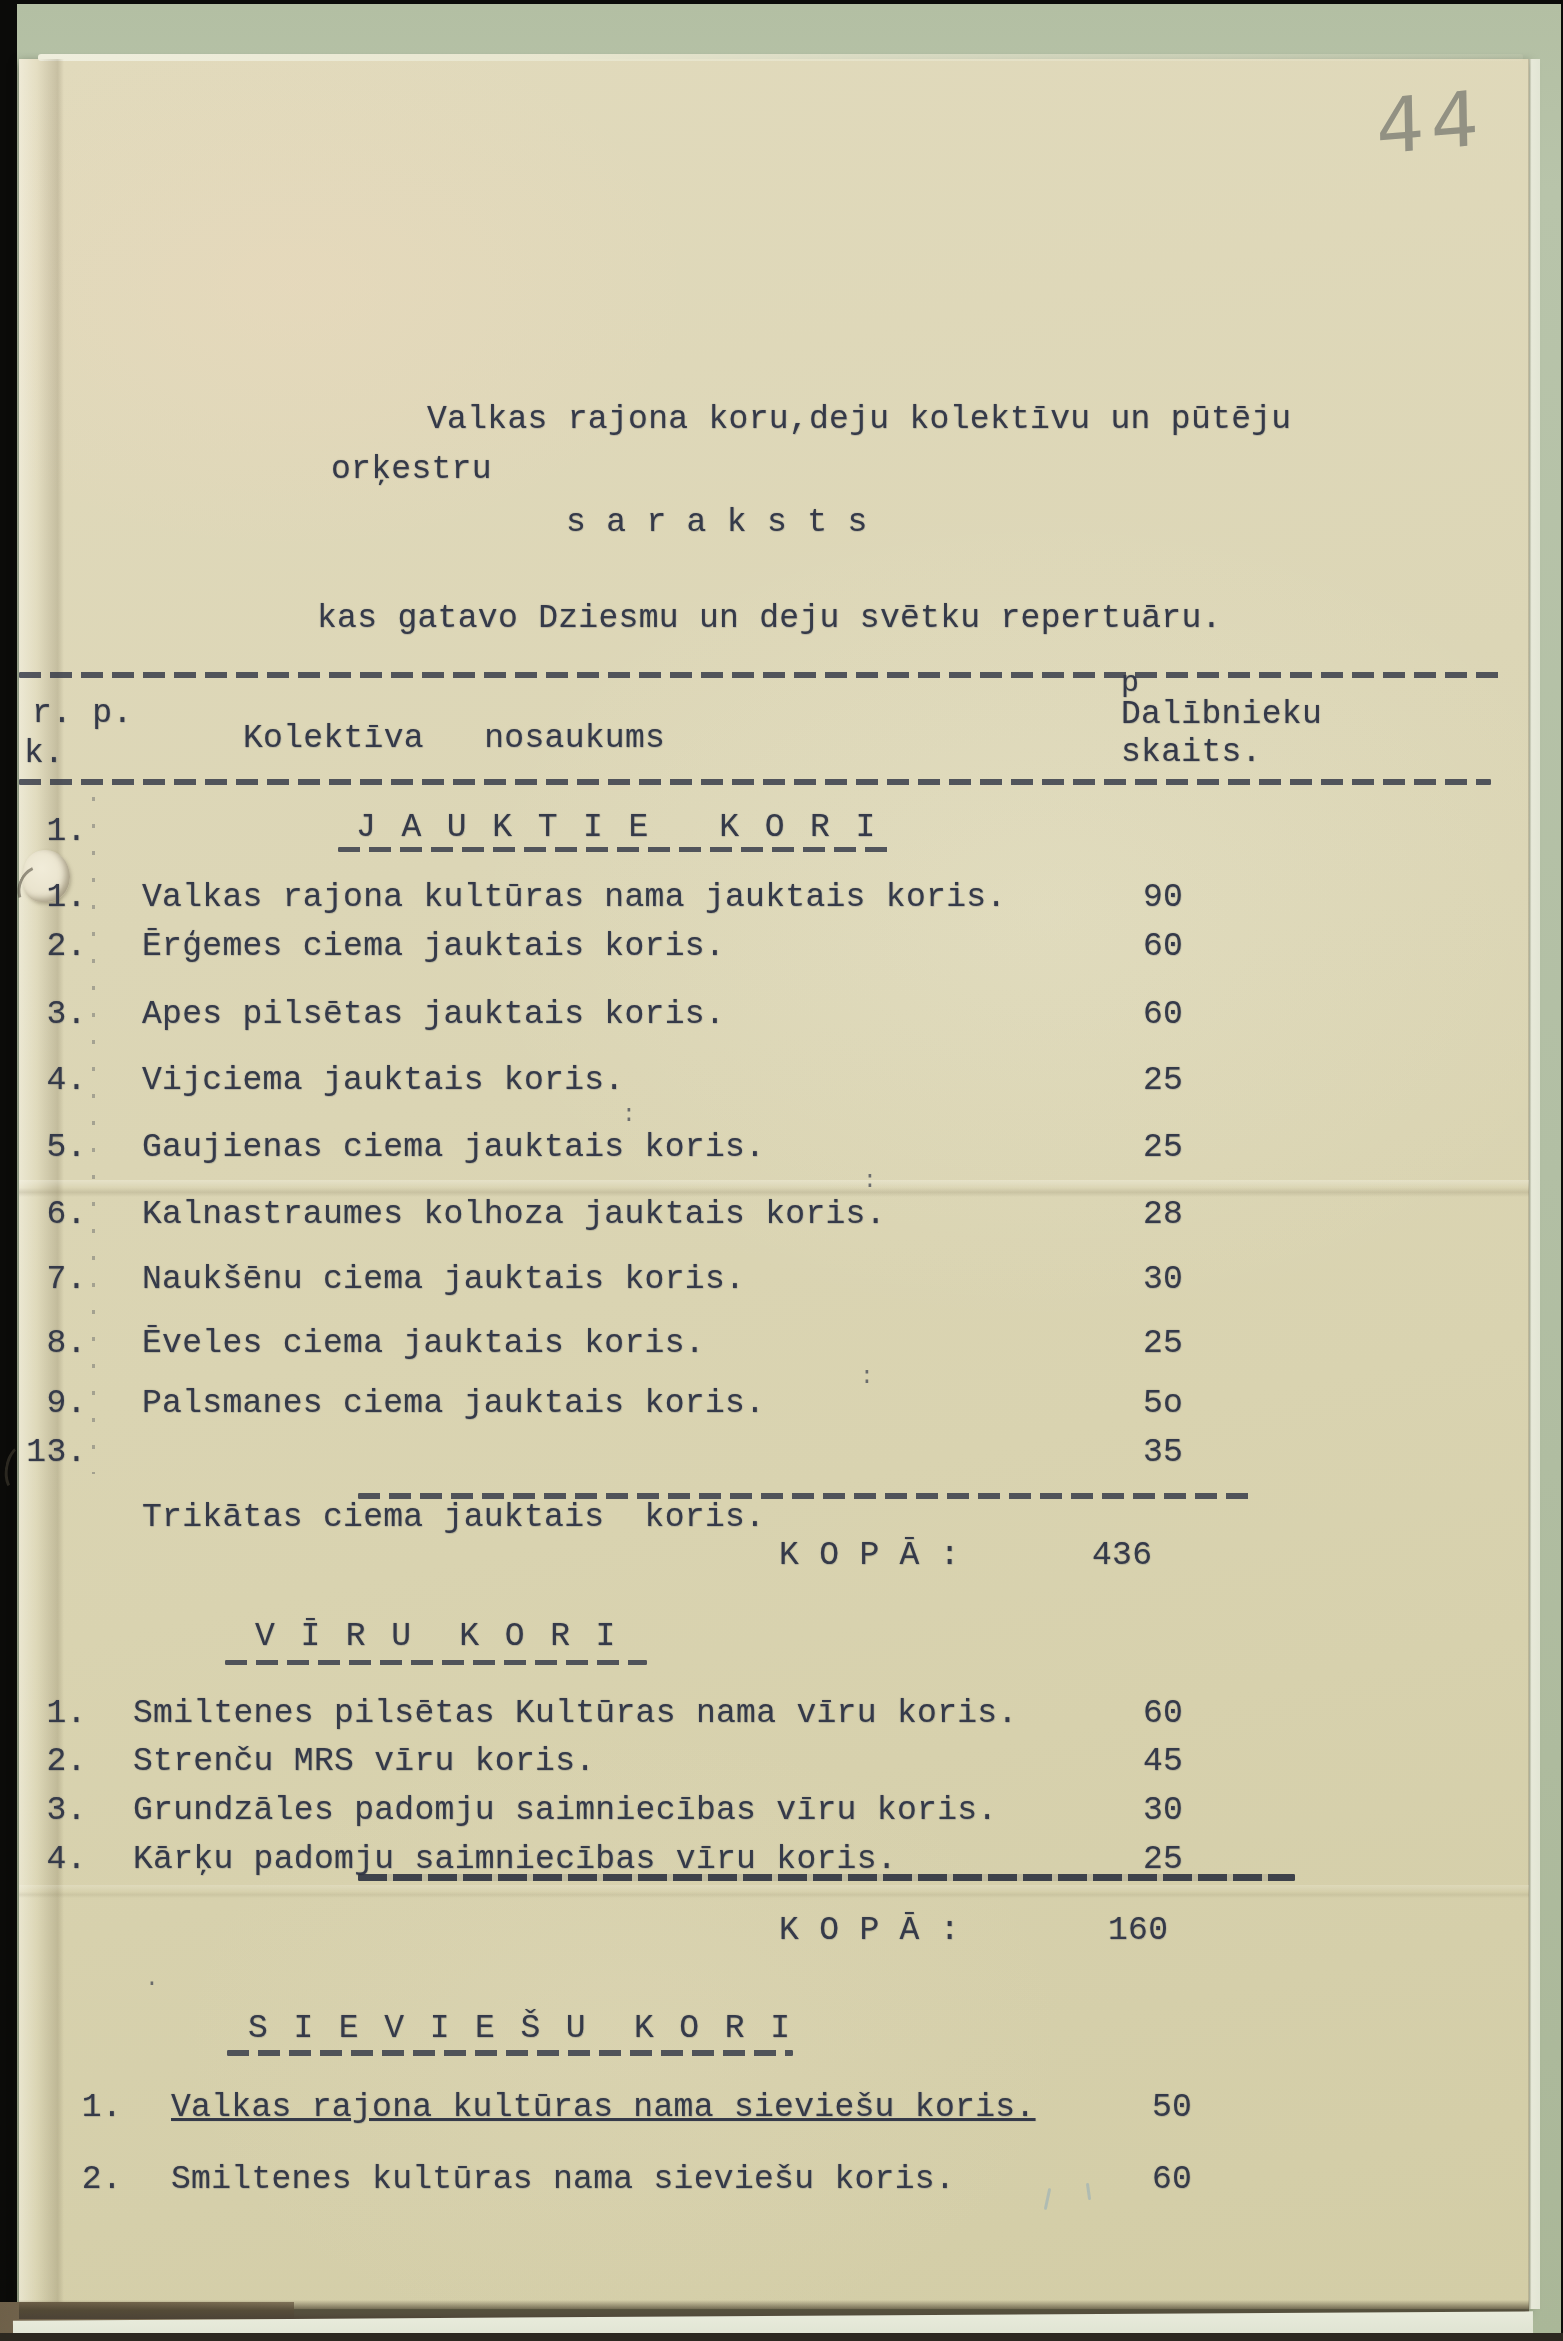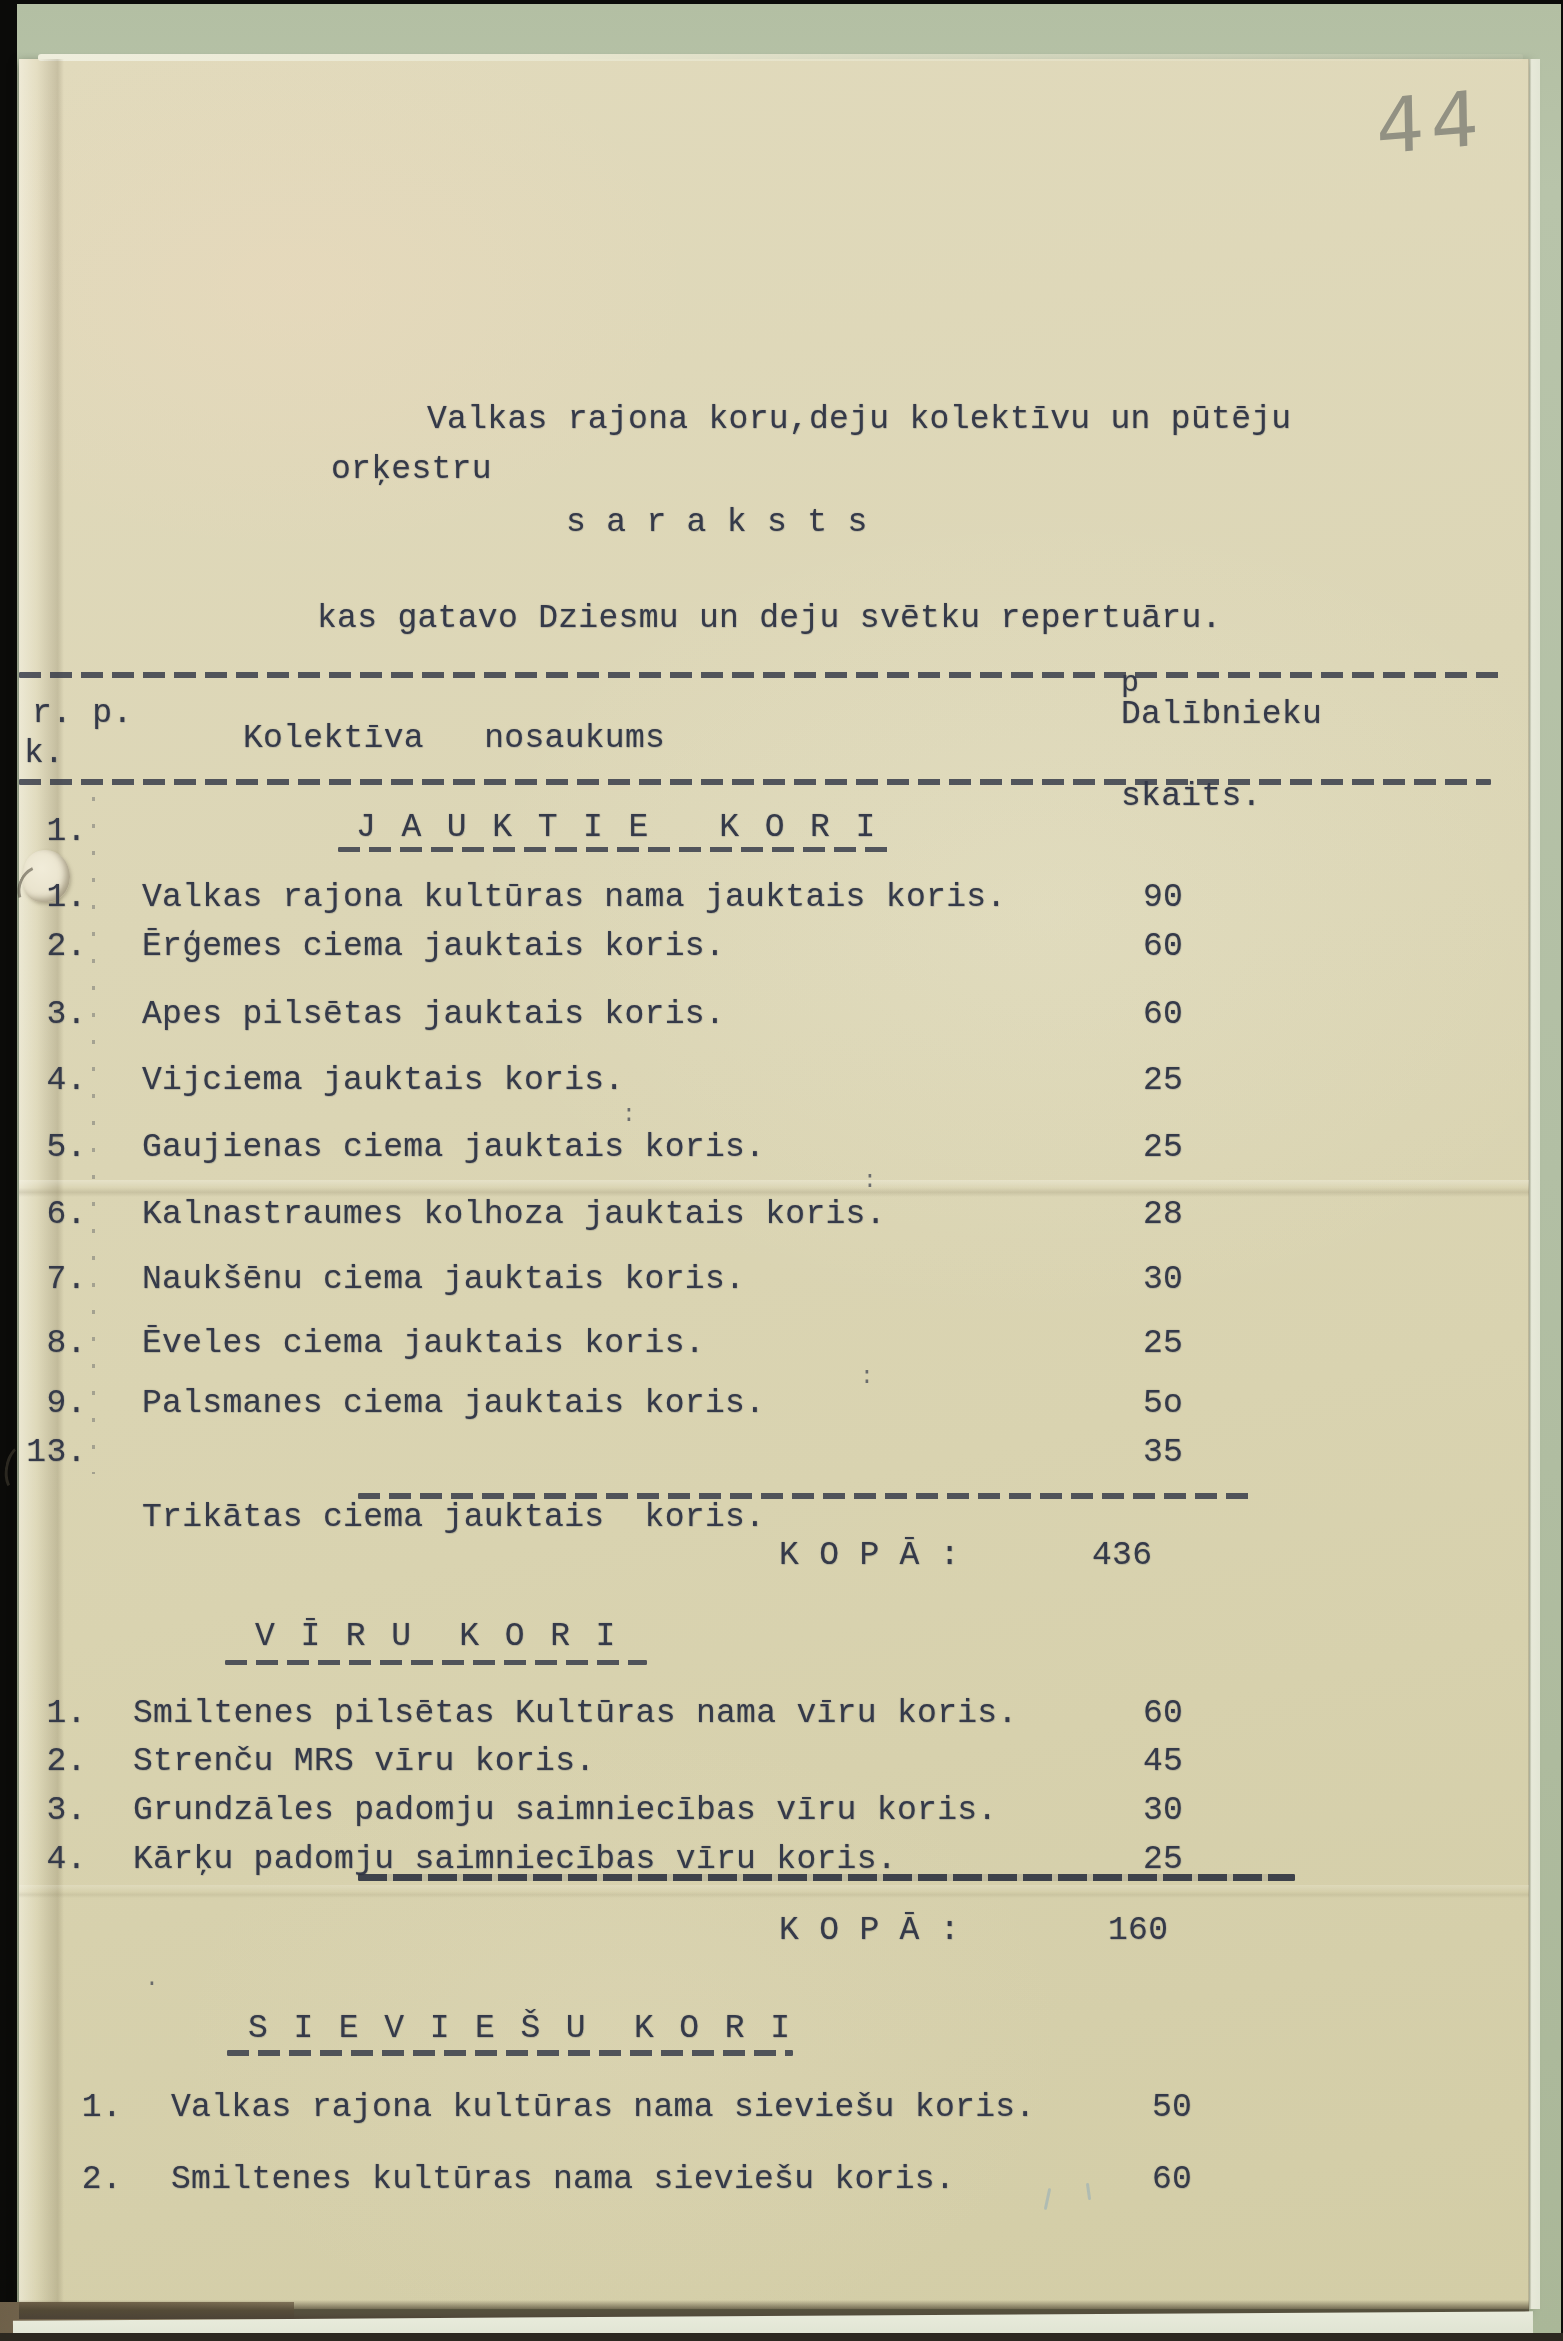--- a/index.html
+++ b/index.html
@@ -136,21 +136,21 @@
 <div class="tw" style="left:331px;top:452px;">orķestru</div>
 <div class="tw" style="left:566px;top:505px;">s a r a k s t s</div>
 <div class="tw" style="left:317px;top:561px;margin-top:40px;">kas gatavo Dziesmu un deju svētku repertuāru.</div>
 
 <div class="dashline" style="left:19px;top:672px;width:1485px;"></div>
 <div class="tw" style="left:32px;top:696px;">r. p.</div>
 <div class="tw" style="left:24px;top:736px;">k.</div>
 <div class="tw" style="left:243px;top:721px;">Kolektīva   nosaukums</div>
 <div class="tw small" style="left:1121px;top:667px;">p</div>
 <div class="tw" style="left:1121px;top:697px;">Dalībnieku</div>
-<div class="tw" style="left:1121px;top:779px;">skaits.</div>
+<div class="tw" style="left:1121px;top:735px;">skaits.</div>
 <div class="dashline" style="left:19px;top:779px;width:1472px;"></div>
 <div class="dotcol"></div>
 
 <div class="tw numbox" style="top:814px;">1.</div>
 <div class="tw heading" style="left:356px;top:810px;">J A U K T I E   K O R I</div>
 <div class="dashline" style="left:338px;top:847px;width:554px;height:5.1px;"></div>
 
 <div class="tw numbox" style="top:880px;">1.</div>
 <div class="tw namecol" style="top:880px;">Valkas rajona kultūras nama jauktais koris.</div>
 <div class="tw countcol" style="top:880px;">90</div>
@@ -215,21 +215,21 @@
 <div class="tw countcol" style="top:1842px;">25</div>
 
 <div class="dashline dense" style="left:358px;top:1874px;width:937px;height:7px;"></div>
 <div class="tw" style="left:779px;top:1913px;">K O P Ā :</div>
 <div class="tw" style="left:1108px;top:1913px;">160</div>
 
 <div class="tw heading" style="left:248px;top:2011px;">S I E V I E Š U  K O R I</div>
 <div class="dashline" style="left:227px;top:2050px;width:566px;height:5.8px;"></div>
 
 <div class="tw numbox-s" style="top:2090px;">1.</div>
-<div class="tw namecol-s" style="top:2090px;">Valkas rajona kultūras nama sieviešu koris.</div>
+<div class="tw namecol-s" style="top:2090px;text-decoration:underline;">Valkas rajona kultūras nama sieviešu koris.</div>
 <div class="tw countcol-s" style="top:2090px;">50</div>
 
 <div class="tw numbox-s" style="top:2162px;">2.</div>
 <div class="tw namecol-s" style="top:2162px;">Smiltenes kultūras nama sieviešu koris.</div>
 <div class="tw countcol-s" style="top:2162px;">60</div>
 
 <div class="speck" style="left:622px;top:1102px;">:</div>
 <div class="speck" style="left:863px;top:1168px;">:</div>
 <div class="speck" style="left:860px;top:1364px;">:</div>
 <div class="speck" style="left:145px;top:1966px;">.</div>

